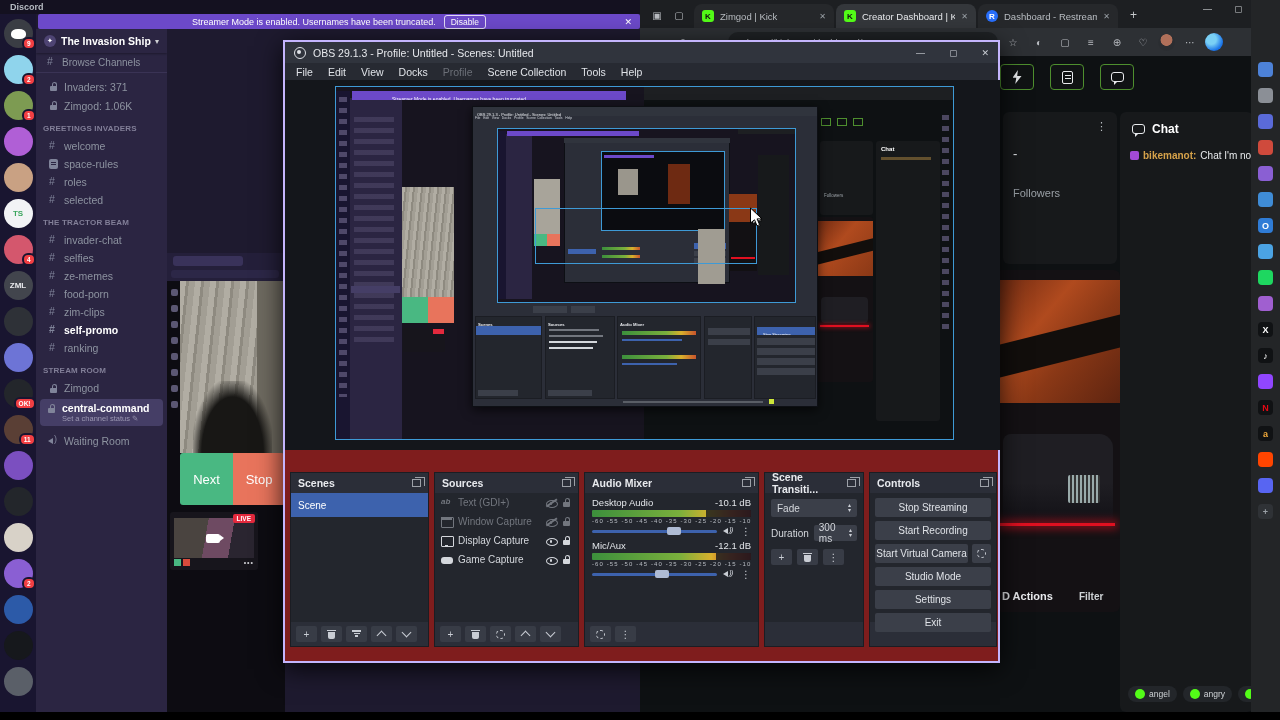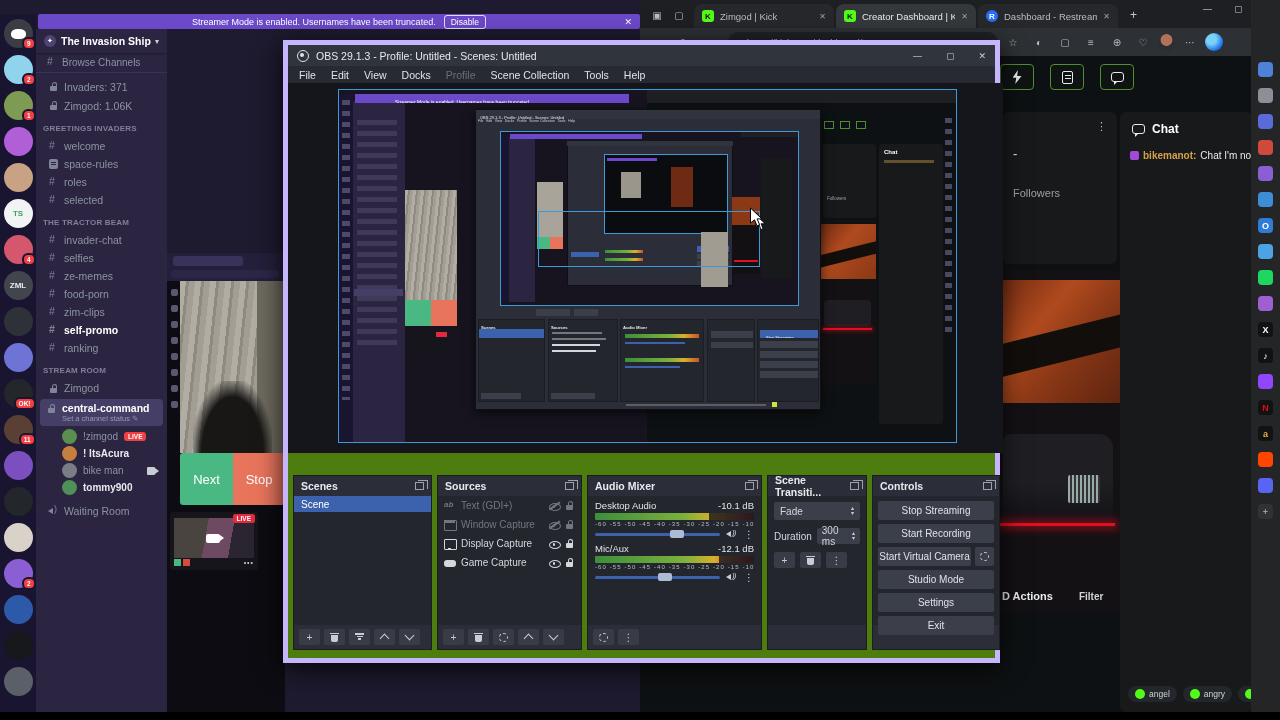--- a/index.html
+++ b/index.html
@@ -114,21 +114,21 @@
   .car-rock::after{content:"";position:absolute;left:-10%;top:40%;width:130%;height:26%;background:#120e0c;transform:rotate(-14deg)}
   .car-body{position:absolute;left:6%;top:48%;width:88%;height:26%;background:linear-gradient(180deg,#1f1e23 0 55%,#121116 100%);border-radius:8px 14px 4px 4px}
   .car-glow{position:absolute;left:4%;top:74%;width:92%;height:3px;background:#e01020;box-shadow:0 0 8px 3px #e0102088}
   .car-grill{position:absolute;left:58%;top:60%;width:26%;height:8%;background:repeating-linear-gradient(90deg,#9aa 0 2px,#333 2px 4px);border-radius:2px}
   .actions-row{color:#e8eaed;font-weight:bold;font-size:11px;display:flex;gap:26px;align-items:center}
   .actions-row .flt{font-weight:bold;color:#cfd3d6;font-size:10px}
   #esidebar{left:611px;top:0;width:29px;height:712px;background:#232527;display:flex;flex-direction:column;align-items:center;gap:11px;padding-top:62px}
   .es-ico{width:15px;height:15px;border-radius:4px;display:flex;align-items:center;justify-content:center;font-size:9px;font-weight:bold;color:#fff;flex:0 0 auto}
 
   
-  #obs{left:283px;top:40px;width:717px;height:623px;background:#4d7c0f;z-index:4;border:5px solid #c4b5fd;box-shadow:0 6px 24px #000c}
+  #obs{left:283px;top:40px;width:717px;height:623px;background:#7f1d1d;z-index:4;border:2px solid #c4b5fd;box-shadow:0 6px 24px #000c}
   .obs-title{left:0;top:0;width:100%;height:21px;background:#30343d;display:flex;align-items:center;gap:7px;padding:0 9px;color:#e6e8ec;font-size:10.5px}
   .obs-logo{width:12px;height:12px;border-radius:50%;border:1.5px solid #dfe2e7;position:relative}
   .obs-logo::after{content:"";position:absolute;left:2px;top:2px;width:4px;height:4px;border-radius:50%;background:#dfe2e7}
   .obs-ctl{margin-left:auto;display:flex;gap:24px;color:#c9cdd4;font-size:9px}
   .obs-menu{left:0;top:21px;width:100%;height:17px;background:#272a32;display:flex;align-items:center;gap:15px;padding:0 11px;color:#dfe2e7;font-size:10.5px}
   .obs-menu .dim{color:#6b6f77}
   .obs-content{left:0;top:38px;width:715px;height:370px;background:#14161b}
   #preview{left:51px;top:7px;width:617px;height:352px;background:#0b0c10;outline:1px solid #3e9ad6}
   .nosrc{left:0;top:408px;width:715px;height:22px;display:flex;align-items:center;gap:10px;padding:0 8px;color:#cfd2d8;font-size:10px}
   .obtn{height:17px;background:#3b3f49;border-radius:2px;display:flex;align-items:center;gap:5px;padding:0 8px;color:#d4d7dc;font-size:10px}
@@ -141,21 +141,21 @@
   .popout{width:9px;height:8px;border:1px solid #9da1a8;position:relative}
   .popout::after{content:"";position:absolute;left:2px;top:-3px;width:9px;height:8px;border-top:1px solid #9da1a8;border-right:1px solid #9da1a8}
   .p-body{position:absolute;left:0;top:20px;right:0;bottom:24px;background:#23262d}
   .p-tools{position:absolute;left:0;bottom:0;right:0;height:24px;display:flex;align-items:center;gap:4px;padding:0 5px}
   .tbtn{width:21px;height:16px;background:#383c46;border-radius:2px;display:flex;align-items:center;justify-content:center;color:#c9cdd4;font-size:10px}
   .trash{width:9px;height:9px;position:relative}
   .trash::after{content:"";position:absolute;left:1px;top:2px;width:7px;height:7px;background:#c9cdd4;border-radius:0 0 2px 2px}
   .trash::before{content:"";position:absolute;left:0;top:0;width:9px;height:1.5px;background:#c9cdd4}
   .upchev{width:7px;height:7px;border-left:1.5px solid #c9cdd4;border-top:1.5px solid #c9cdd4;transform:rotate(45deg);margin-top:3px}
   .dnchev{width:7px;height:7px;border-left:1.5px solid #c9cdd4;border-top:1.5px solid #c9cdd4;transform:rotate(225deg);margin-bottom:3px}
-  .scene-row{height:16px;background:#3d62ad;color:#fff;font-size:10px;display:flex;align-items:center;padding:0 7px}
+  .scene-row{height:24px;background:#3d62ad;color:#fff;font-size:10px;display:flex;align-items:center;padding:0 7px}
   .src-row{height:19px;display:flex;align-items:center;gap:5px;padding:0 6px;color:#d4d7dc;font-size:10px}
   .src-row.dim{color:#72767e}
   .src-row .lbl{flex:1;overflow:hidden;white-space:nowrap}
   .st{width:12px;height:10px;position:relative;flex:0 0 auto}
   .st-text::before{content:"ab";font-size:8px;font-weight:bold;position:absolute;top:-1px}
   .st-window::after,.st-display::after{content:"";position:absolute;left:0;top:0;width:11px;height:9px;border:1px solid currentColor;border-radius:1px}
   .st-window::before{content:"";position:absolute;left:0;top:0;width:11px;height:3px;background:currentColor;z-index:1}
   .st-display::before{content:"";position:absolute;left:4px;top:9px;width:3px;height:2px;background:currentColor;z-index:1}
   .st-game::after{content:"";position:absolute;left:0;top:2px;width:12px;height:7px;background:currentColor;border-radius:3px}
   .eye{width:11px;height:8px;position:relative;flex:0 0 auto}
@@ -212,20 +212,23 @@
   .mini-menu{display:flex;gap:8px;font-size:10px;color:#cfd3da}
   .m-out{outline:1px solid #3e9ad6}
   .cursor-svg{position:absolute;z-index:9}
 </style>
 </head>
 <body>
 
 <div id="screen">
 
   <div id="discord" class="abs">
+    <div class="dc-titlebar abs">
+      <span>Discord</span>
+    </div>
     <div class="dc-banner abs">
       <span>Streamer Mode is enabled. Usernames have been truncated.</span>
       <span class="dis-btn">Disable</span>
       <span class="bn-x">✕</span>
     </div>
 
     <div id="rail" class="abs">
 
         <div class="srv home" style="background: rgb(58, 61, 68);">
           <span></span>
@@ -420,48 +423,20 @@
             <span>Zimgod</span>
           </div>
         </div>
       <div id="central">
         <div class="cc-name">
           <span class="ic ic-lock"></span>
           <span>central-command</span>
         </div>
         <div class="cc-status">Set a channel status ✎</div>
       </div>
-      <div>
-
-          <div class="mem-row">
-            <span class="mem-av" style="background: rgb(90, 143, 79);"></span>
-            <span>!zimgod</span>
-            <span class="live-pill">LIVE</span>
-
-          </div>
-
-          <div class="mem-row white">
-            <span class="mem-av" style="background: rgb(199, 127, 63);"></span>
-            <span>! ItsAcura</span>
-
-          </div>
-
-          <div class="mem-row">
-            <span class="mem-av" style="background: rgb(122, 125, 133);"></span>
-            <span>bike man</span>
-
-            <span class="ic-cam"></span>
-          </div>
-
-          <div class="mem-row white">
-            <span class="mem-av" style="background: rgb(79, 143, 90);"></span>
-            <span>tommy900</span>
-
-          </div>
-        </div>
       <div class="ch-row" style="margin-top:6px">
         <span class="ic ic-speaker"></span>
         <span>Waiting Room</span>
       </div>
     </div>
   </div>
 
   <div id="vchat" class="abs">
     <div class="vc-chrome abs">
       <i class="vc-tab abs"></i>

